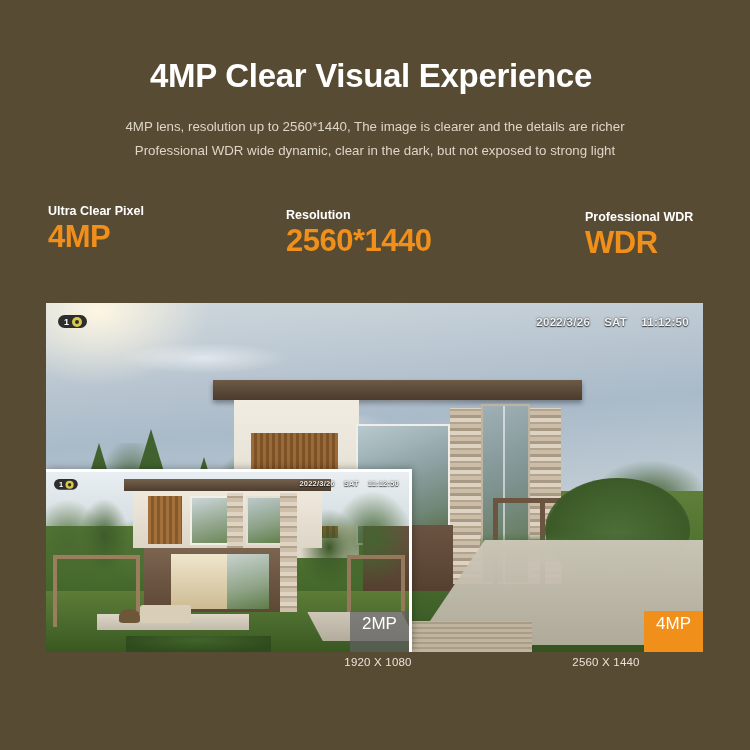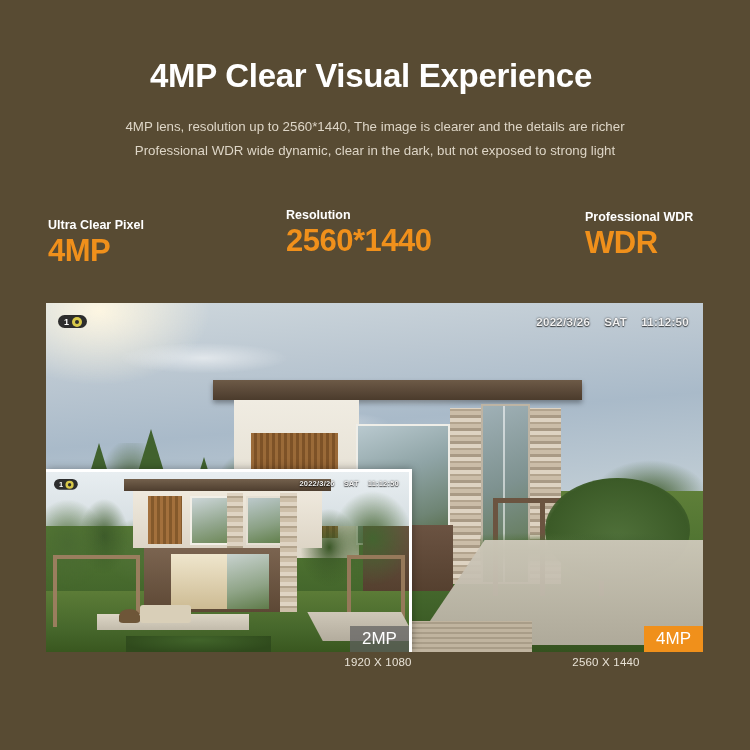--- a/index.html
+++ b/index.html
@@ -31,21 +31,21 @@
   .stats { position:absolute; left:0; top:203px; width:750px; height:60px; }
   .stat { position:absolute; }
   .stat .cap {
     font-size:12.5px; font-weight:bold; color:#ffffff;
     line-height:16px; white-space:nowrap;
   }
   .stat .val {
     font-size:31px; font-weight:bold; color:#f0901b;
     line-height:36px; white-space:nowrap; letter-spacing:-0.5px;
   }
-  .stat-1 { left:48px;  top:14px; }
+  .stat-1 { left:48px;  top:0; }
   .stat-2 { left:286px; top:4px; }
   .stat-3 { left:585px; top:6px; }
 
   
   .photo-wrap {
     position:absolute; left:46px; top:303px;
     width:657px; height:349px; overflow:hidden;
     background:#8aa36a;
   }
 
@@ -276,21 +276,21 @@
     color:#f2f2f2; font-weight:bold; white-space:nowrap;
     text-shadow:0 0 2px rgba(0,0,0,.75), 0 1px 1px rgba(0,0,0,.6);
     font-family:"Liberation Sans", sans-serif;
   }
   .time-main { right:14px; top:13px; font-size:11.5px; letter-spacing:0.3px; }
   .time-inset { right:10px; top:7px; font-size:7.5px; letter-spacing:0.2px; gap:9px; }
 
   .res-tag {
     position:absolute; display:flex; align-items:center; justify-content:center;
     font-size:17px; font-weight:400; color:#ffffff;
-    padding:2px 12px 2px; line-height:22px;
+    padding:2px 12px 17px; line-height:22px;
   }
   .tag-2mp { right:0; bottom:0; background:rgba(95,95,95,.72); }
   .tag-4mp { right:0; bottom:0; background:#f0901b; }
 
   
   .captions { position:absolute; left:46px; top:656px; width:657px; height:20px; }
   .captions span {
     position:absolute; font-size:11.5px; color:#e9e3d7; font-weight:400;
     letter-spacing:0.2px;
   }

